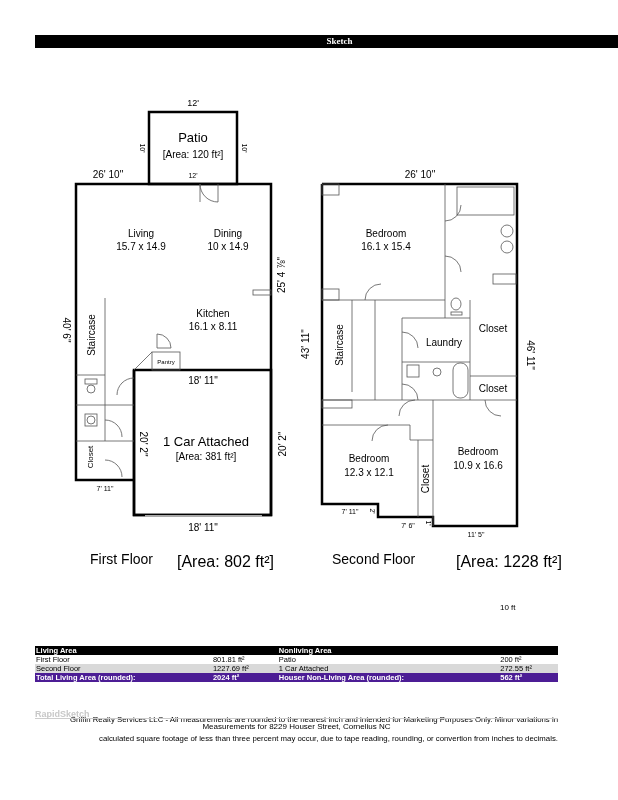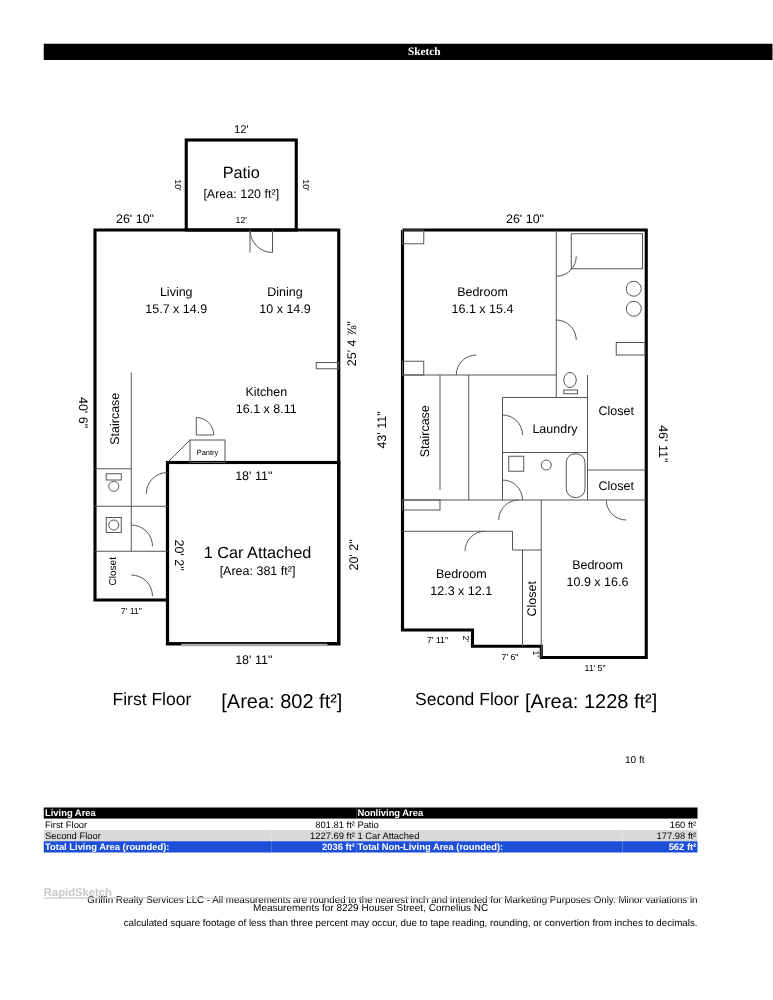--- a/index.html
+++ b/index.html
@@ -8,22 +8,22 @@
   svg.plan{position:absolute;left:0;top:0;}
   svg text{font-family:"Liberation Sans",sans-serif;}
   .fl{position:absolute;font-size:14px;}
   .fa{position:absolute;font-size:16px;}
   .scale{position:absolute;left:474px;top:622px;font-size:8px;}
   table.area{position:absolute;left:35px;top:646px;width:523px;border-collapse:collapse;font-size:7.5px;line-height:9px;}
   table.area td{padding:0 1px;white-space:nowrap;}
   .hdr td{background:#000;color:#fff;font-weight:bold;}
   .r1 td{background:#fff;}
   .r2 td{background:#d9d9d9;}
-  .tot td{background:#1d4ed8;color:#fff;font-weight:bold;}
-  .num{text-align:right;}
+  .tot td{background:#4c1d95;color:#fff;font-weight:bold;}
+  .num{}
   .disc{position:absolute;left:35px;top:686px;width:523px;text-align:right;font-size:7.8px;line-height:19px;margin-top:24px;}
   .hr{position:absolute;left:35px;top:718px;width:523px;height:1px;background:#ccc;}
   .addr{position:absolute;left:35px;top:722px;width:523px;text-align:center;font-size:8px;}
   .logo{position:absolute;left:35px;top:709px;font-size:9px;font-weight:bold;color:#c8c8c8;}
 </style>
 </head>
 <body>
 
 <div class="titlebar">Sketch</div>
 
@@ -150,46 +150,46 @@
   <g stroke="#000" stroke-width="0.8">
     <line x1="474" y1="633" x2="547" y2="633"></line>
     <line x1="474" y1="630" x2="474" y2="636"></line>
     <line x1="547" y1="630" x2="547" y2="636"></line>
   </g>
 </svg>
 
 <div class="fl" style="left:90px;top:551px;">First Floor</div>
 <div class="fa" style="left:177px;top:553px;">[Area: 802 ft²]</div>
 <div class="fl" style="left:332px;top:551px;">Second Floor</div>
-<div class="fa" style="left:420px;top:553px;">[Area: 1228 ft²]</div>
+<div class="fa" style="left:456px;top:553px;">[Area: 1228 ft²]</div>
 
 <div class="scale" style="left:500px;top:603px;">10 ft</div>
 
 <table class="area">
   <tbody>
       <tr class="hdr">
     <td colspan="2">Living Area</td>
     <td colspan="2">Nonliving Area</td>
   </tr>
   <tr class="r1">
     <td>First Floor</td>
     <td class="num">801.81 ft²</td>
     <td>Patio</td>
-    <td class="num">160 ft²</td>
+    <td class="num">200 ft²</td>
   </tr>
   <tr class="r2">
     <td>Second Floor</td>
     <td class="num">1227.69 ft²</td>
     <td>1 Car Attached</td>
-    <td class="num">177.98 ft²</td>
+    <td class="num">272.55 ft²</td>
   </tr>
   <tr class="tot">
     <td>Total Living Area (rounded):</td>
-    <td class="num">2036 ft²</td>
-    <td>Total Non-Living Area (rounded):</td>
+    <td class="num">2024 ft²</td>
+    <td>Houser Non-Living Area (rounded):</td>
     <td class="num">562 ft²</td>
   </tr>
 </tbody>
   </table>
 
 <div class="disc">Griffin Realty Services LLC - All measurements are rounded to the nearest inch and intended for Marketing Purposes Only. Minor variations in calculated square footage of less than three percent may occur, due to tape reading, rounding, or convertion from inches to decimals.</div>
 <div class="hr"></div>
 <div class="addr">Measurements for 8229 Houser Street, Cornelius NC</div>
 <div class="logo">RapidSketch</div>
 

